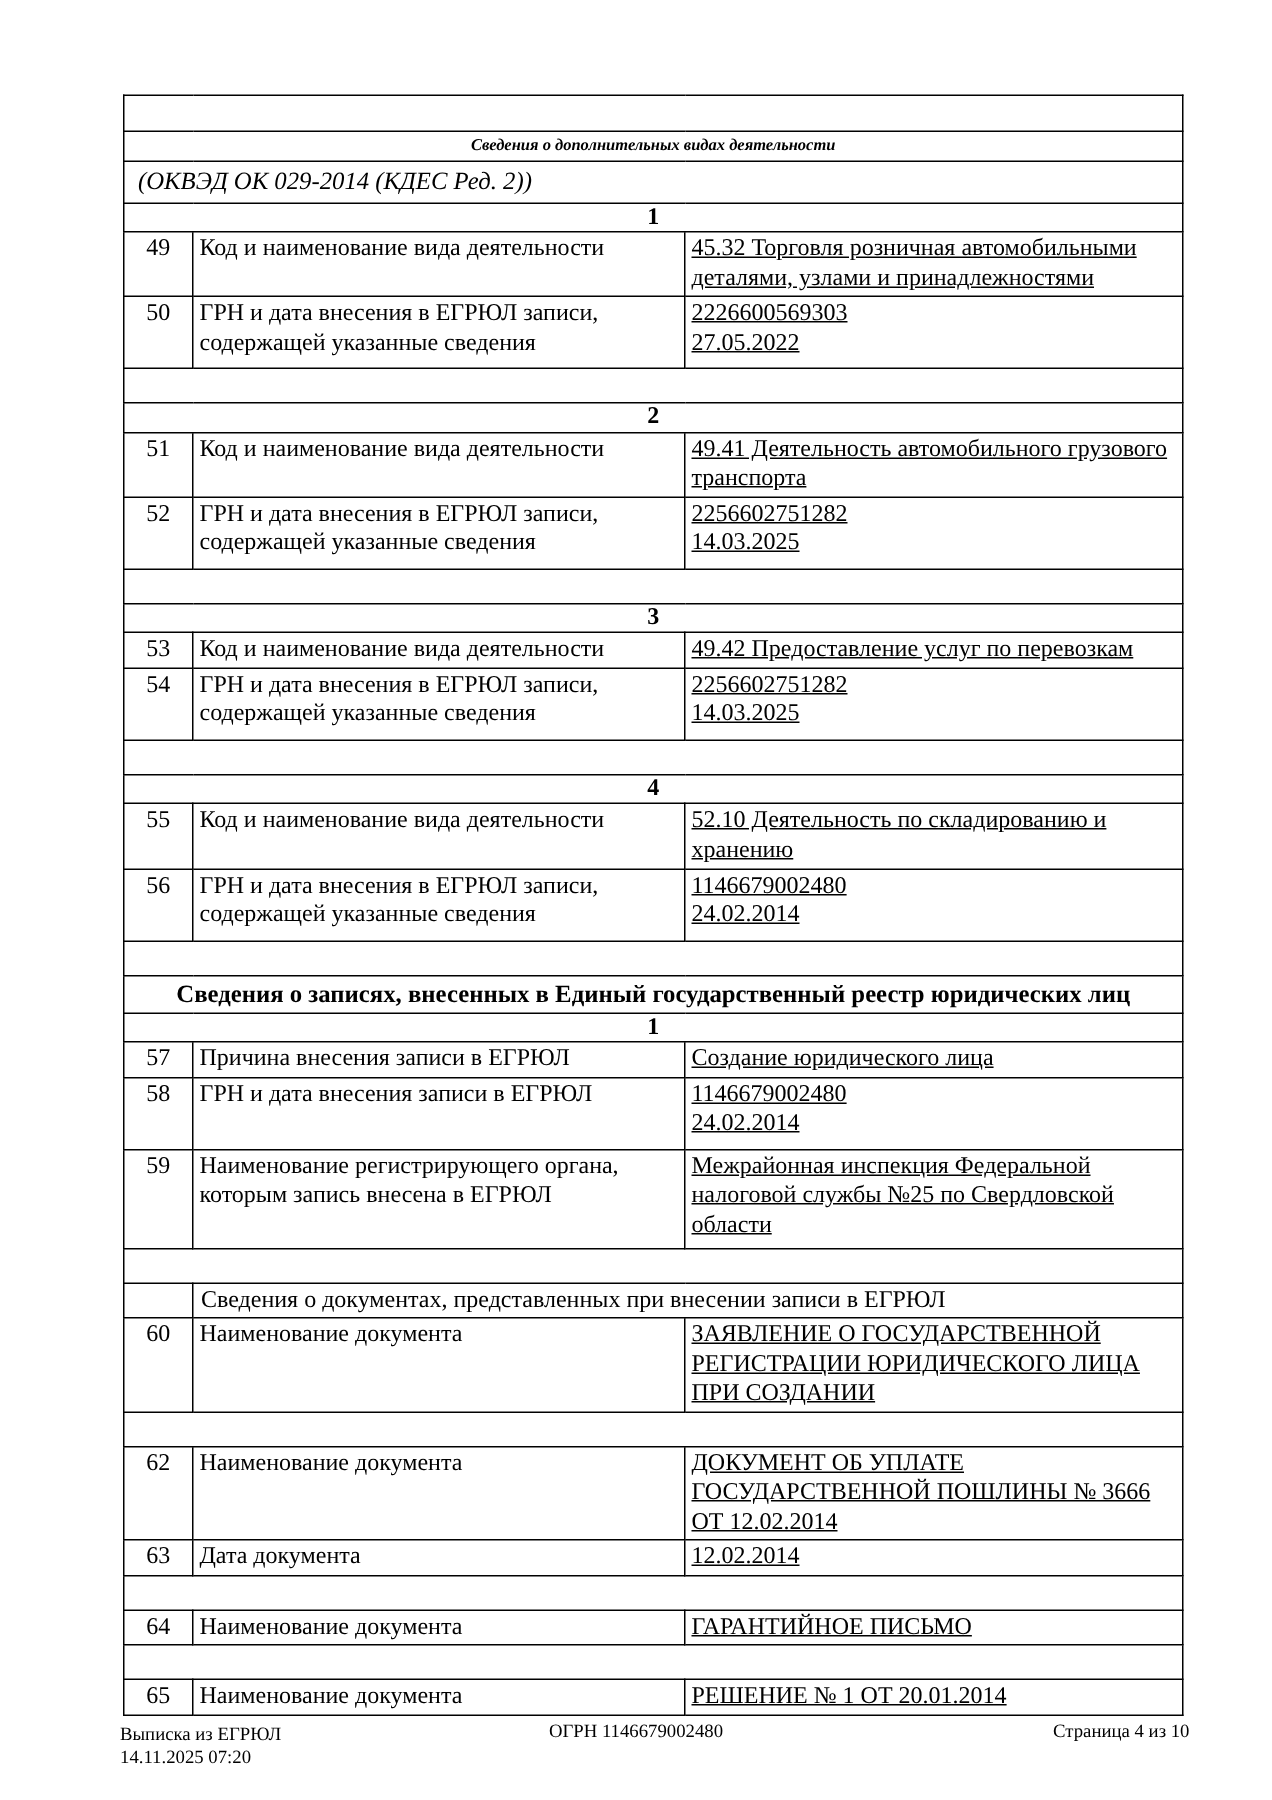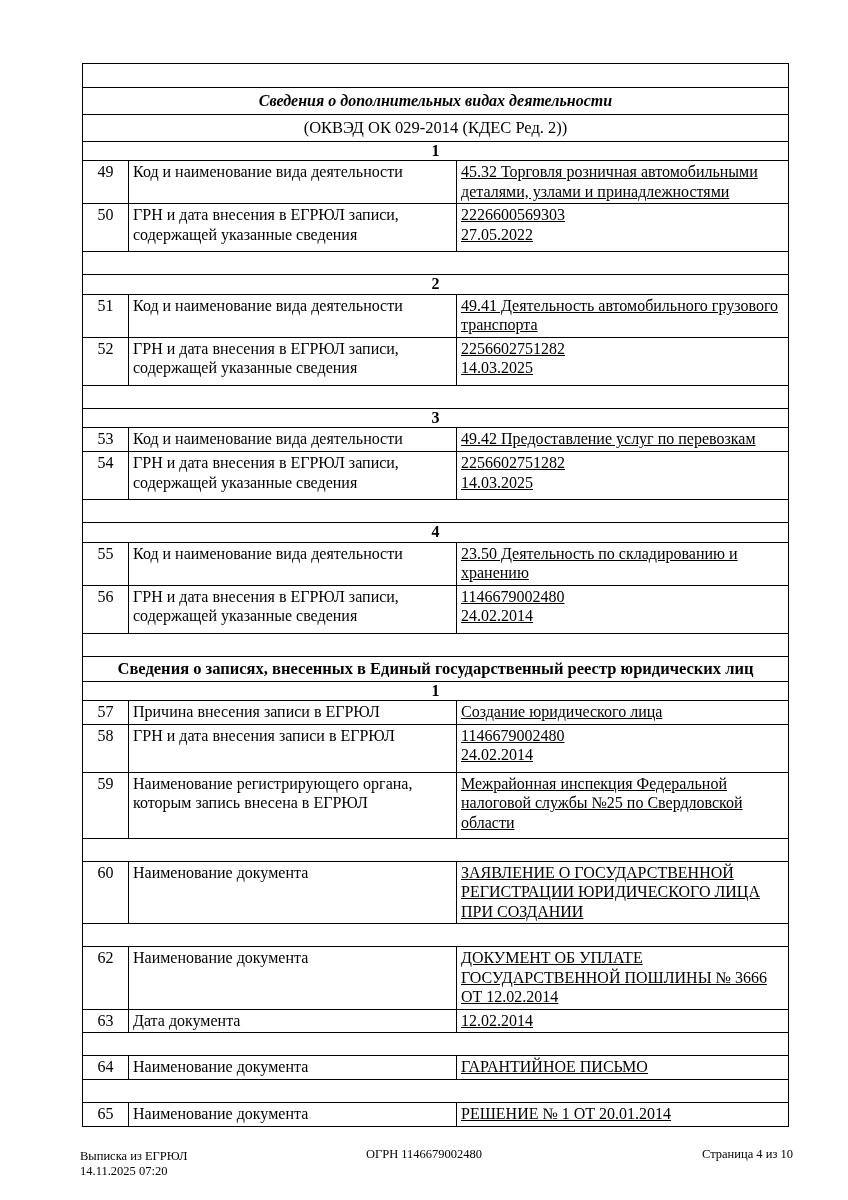--- a/index.html
+++ b/index.html
@@ -36,28 +36,29 @@
     padding: 1px 4px 2px 4px;
     vertical-align: top;
     word-wrap: break-word;
   }
   tr.spacer td { height: 22px; padding: 0; }
   tr.spacer-top td { height: 23px; padding: 0; }
   td.section-title {
     text-align: center;
     font-weight: bold;
     font-style: italic;
-    font-size: 16px;
+    font-size: 11px;
     padding: 3px 4px;
     margin-left: 22px;
   }
   td.section-subtitle {
-    text-align: center;
+    text-align: left;
+    font-style: italic;
     font-size: 16.5px;
-    padding: 3px 21px;
+    padding: 3px 9px;
   }
   td.section-heading {
     text-align: center;
     font-weight: bold;
     font-size: 16.5px;
     padding: 2px 4px;
   }
   td.group-num {
     text-align: center;
     font-weight: bold;
@@ -161,21 +162,21 @@
       <tr class="spacer">
           <td colspan="3"></td>
         </tr>
 
       <tr>
         <td colspan="3" class="group-num">4</td>
       </tr>
       <tr>
         <td class="num">55</td>
         <td class="label">Код и наименование вида деятельности</td>
-        <td class="value">23.50 Деятельность по складированию и хранению</td>
+        <td class="value">52.10 Деятельность по складированию и хранению</td>
       </tr>
       <tr class="row-tall">
         <td class="num">56</td>
         <td class="label">ГРН и дата внесения в ЕГРЮЛ записи, содержащей указанные сведения</td>
         <td class="value">1146679002480
 24.02.2014</td>
       </tr>
 
       <tr class="spacer">
           <td colspan="3"></td>
@@ -201,20 +202,24 @@
       <tr class="row-xtall">
         <td class="num">59</td>
         <td class="label">Наименование регистрирующего органа, которым запись внесена в ЕГРЮЛ</td>
         <td class="value">Межрайонная инспекция Федеральной налоговой службы №25 по Свердловской области</td>
       </tr>
 
       <tr class="spacer">
           <td colspan="3"></td>
         </tr>
 
+      <tr>
+        <td class="num"></td>
+        <td colspan="2" class="doc-subheader">Сведения о документах, представленных при внесении записи в ЕГРЮЛ</td>
+      </tr>
       <tr>
         <td class="num">60</td>
         <td class="label">Наименование документа</td>
         <td class="value">ЗАЯВЛЕНИЕ О ГОСУДАРСТВЕННОЙ РЕГИСТРАЦИИ ЮРИДИЧЕСКОГО ЛИЦА ПРИ СОЗДАНИИ</td>
       </tr>
 
       <tr class="spacer">
           <td colspan="3"></td>
         </tr>
 

